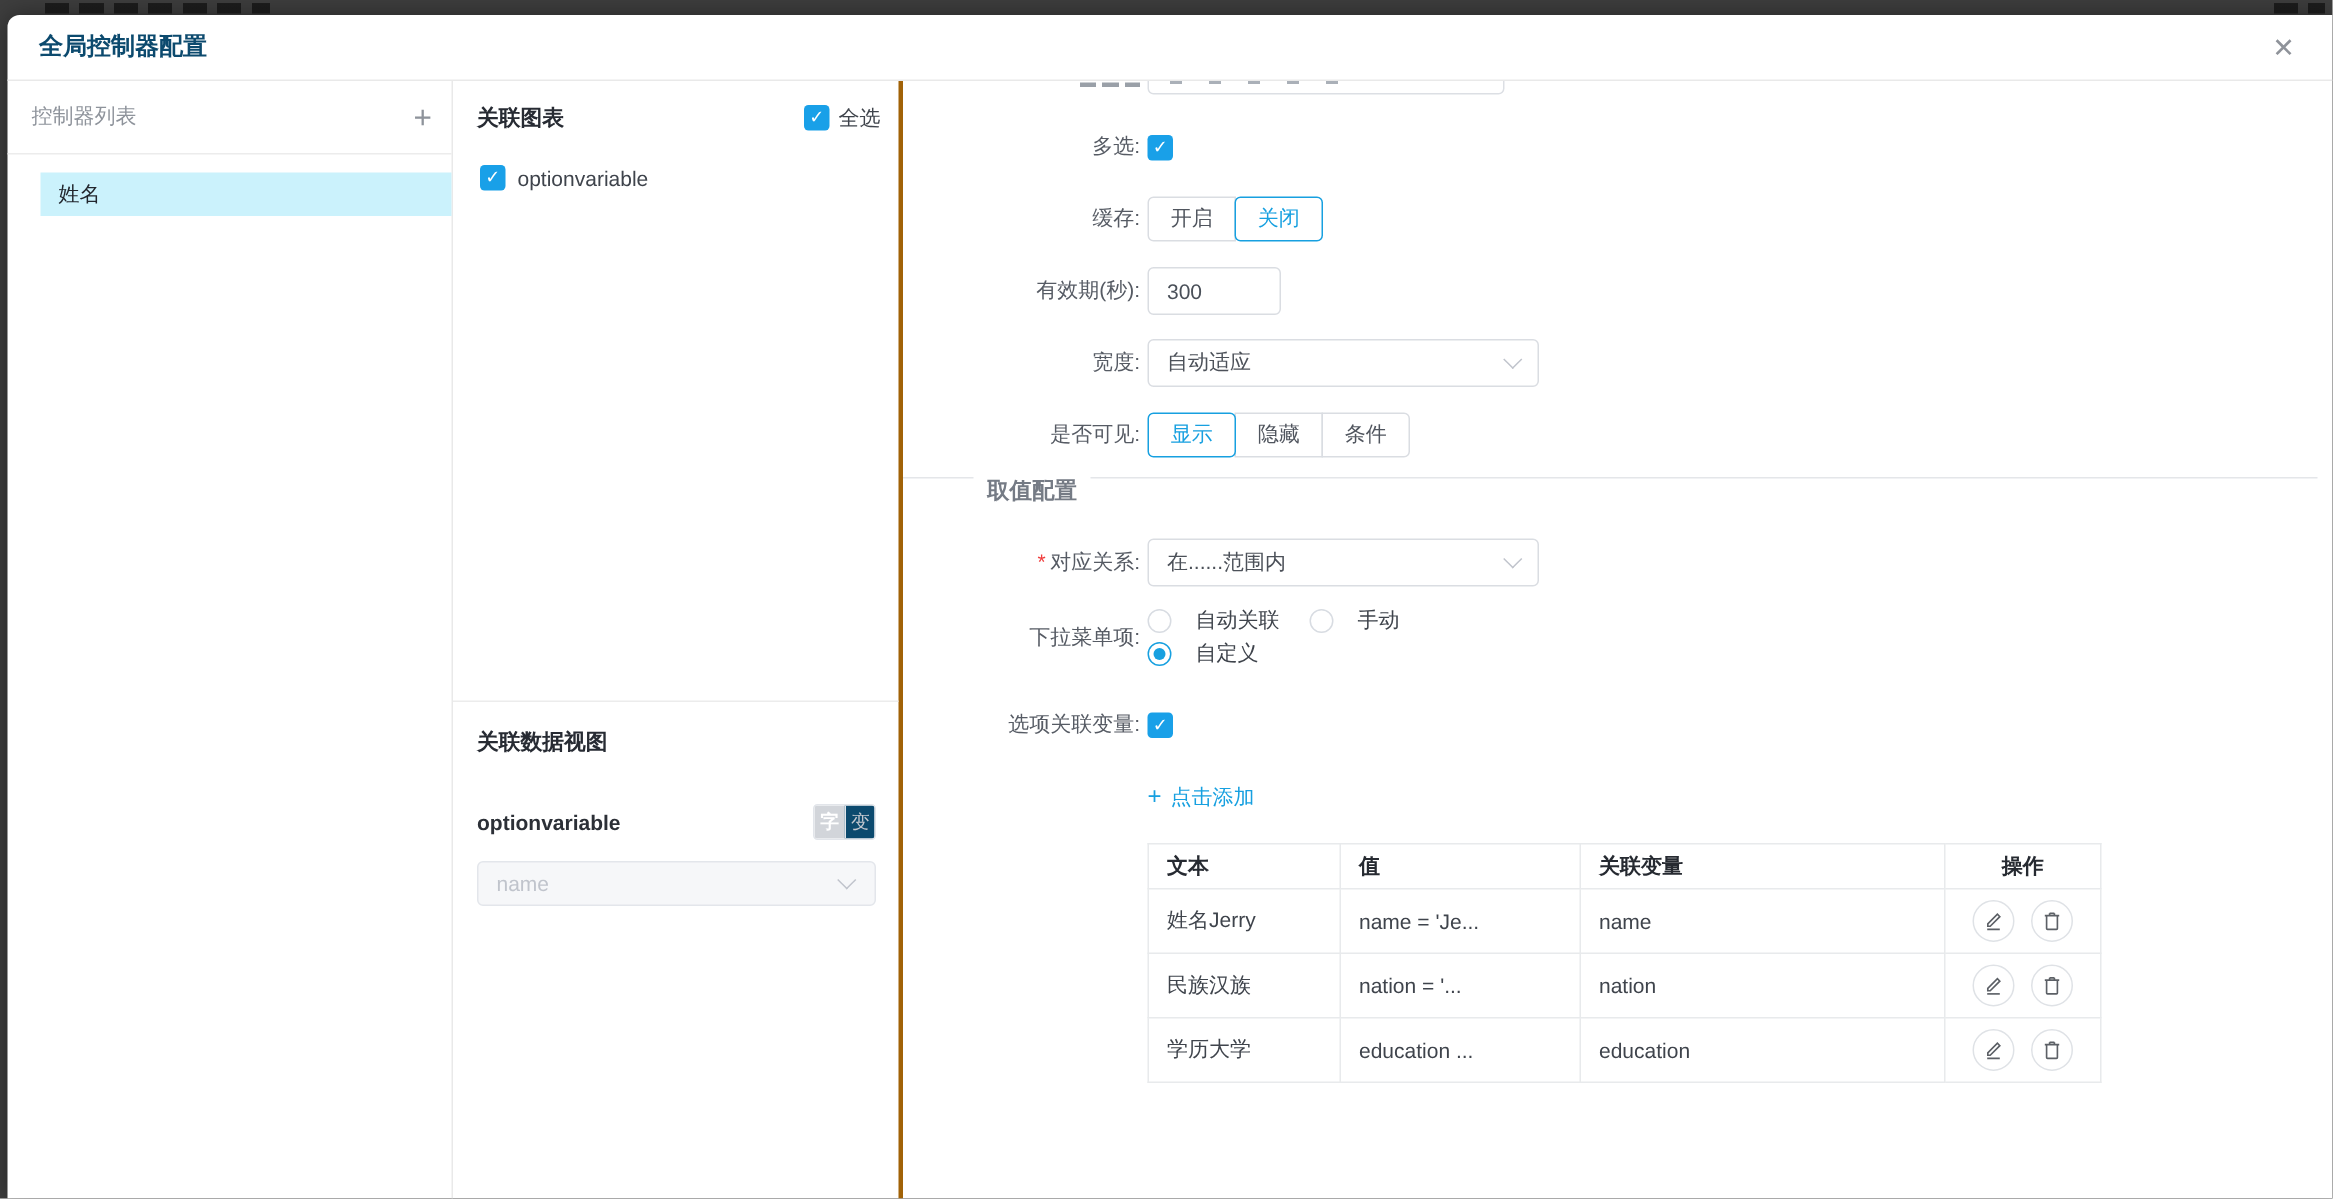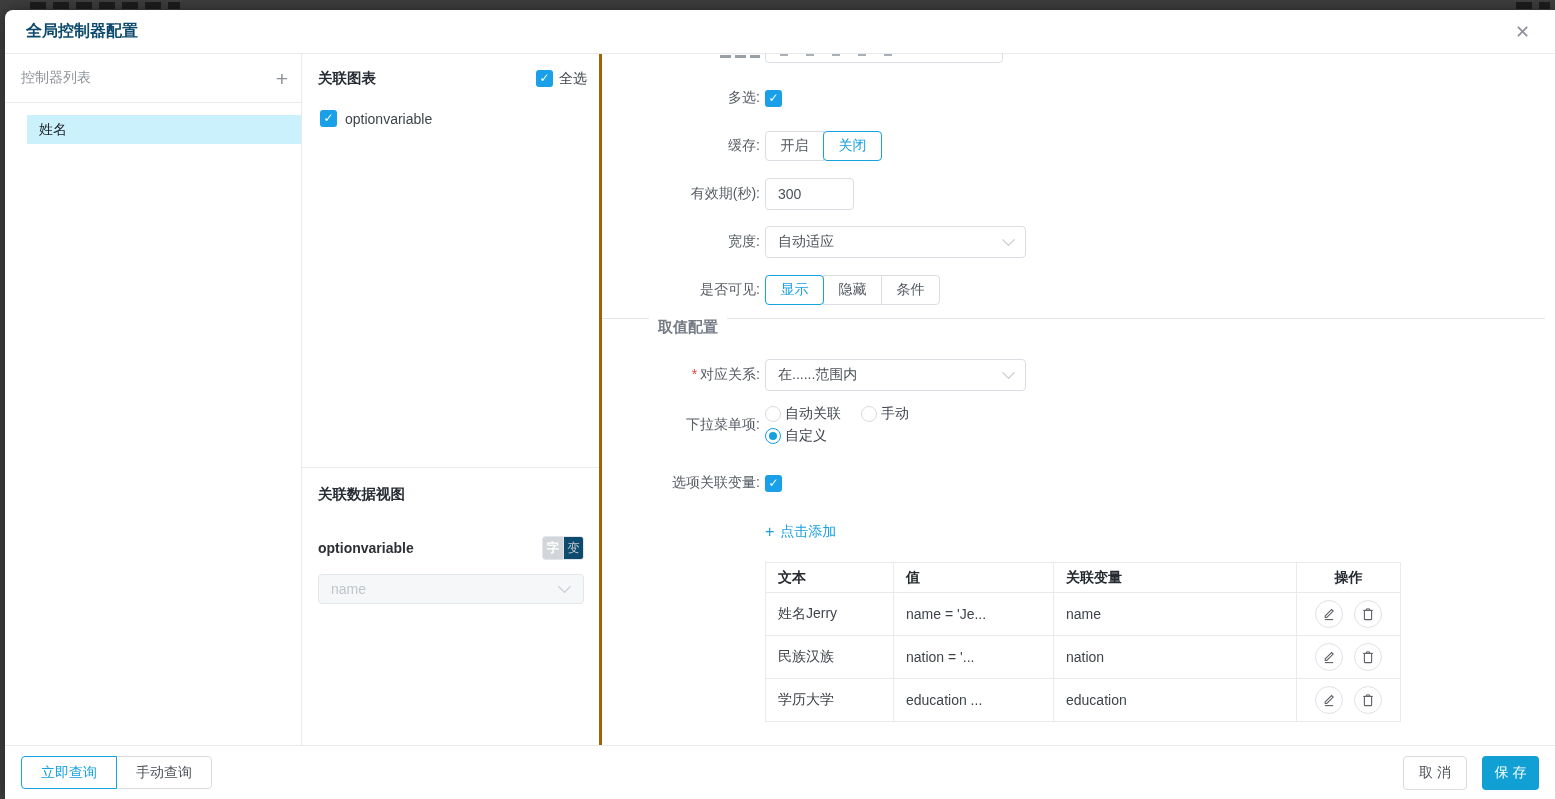--- a/index.html
+++ b/index.html
@@ -90,21 +90,21 @@
   .text-input { width:89px; height:32px; border:1px solid #dadde2; border-radius:4px; padding:0 12px; font-size:14px; color:#4a5059; outline:none; font-family:inherit; }
   .select { width:261px; height:32px; border:1px solid #dadde2; border-radius:4px; display:flex; align-items:center; padding:0 10px 0 12px; color:#4c5159; cursor:pointer; background:#fff; }
 
   .dl { height:1px; background:#e4e6e9; }
   .dl-short { width:47px; flex:none; }
   .dl-long { flex:1; margin-right:10px; }
   .section-title { margin:0 9px; font-weight:bold; font-size:15px; color:#757b85; }
 
   .radio-lines { margin-left:5px; display:flex; flex-direction:column; gap:4px; }
   .radio-line { display:flex; align-items:center; height:18px; }
-  .radio-opt { display:flex; align-items:center; gap:4px; cursor:pointer; }
+  .radio-opt { display:flex; align-items:center; gap:16px; cursor:pointer; }
   .radio-opt + .radio-opt { margin-left:20px; }
   .radio { width:16px; height:16px; flex:none; border-radius:50%; background:#fff; border:1px solid #d8dce2; position:relative; }
   .radio.on { border-color:#17a0e0; }
   .radio.on::after { content:""; position:absolute; left:3px; top:3px; width:8px; height:8px; border-radius:50%; background:#17a0e0; }
 
   table.opt-table { border-collapse:collapse; width:635px; table-layout:fixed; }
   .opt-table th, .opt-table td { border:1px solid #e8eaec; padding:0 0 0 12px; text-align:left; font-size:14px; }
   .opt-table th { height:30px; font-weight:bold; color:#262a31; }
   .opt-table td { height:43px; color:#3f444c; }
   .col-text { width:128px; } .col-value { width:160px; } .col-var { width:243px; } .col-op { width:104px;margin-top:40px; }
@@ -349,22 +349,14 @@
                   </span>
               </td>
             </tr>
           </tbody>
         </table>
       </div>
 
     </div>
   </div>
 
-  <div class="modal-footer">
-    <button class="q-btn q-first active">立即查询</button>
-    <button class="q-btn q-last">手动查询</button>
-    <div class="footer-right">
-      <button class="btn-cancel">取 消</button>
-      <button class="btn-save">保 存</button>
-    </div>
-  </div>
 
 </div>
 
 </body></html>

